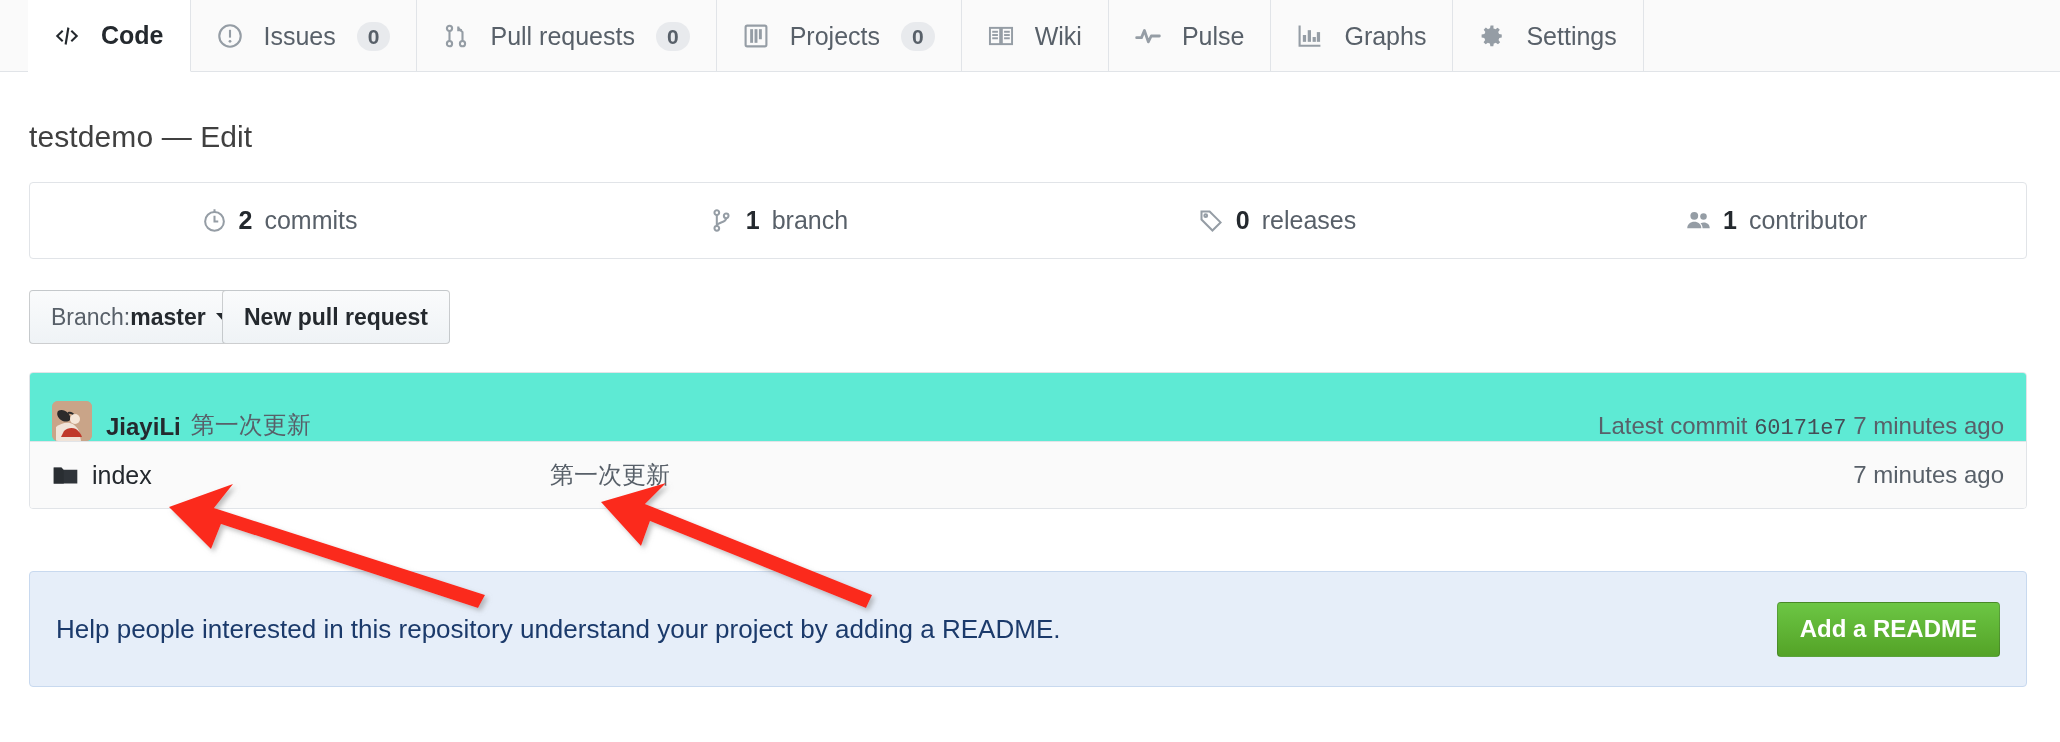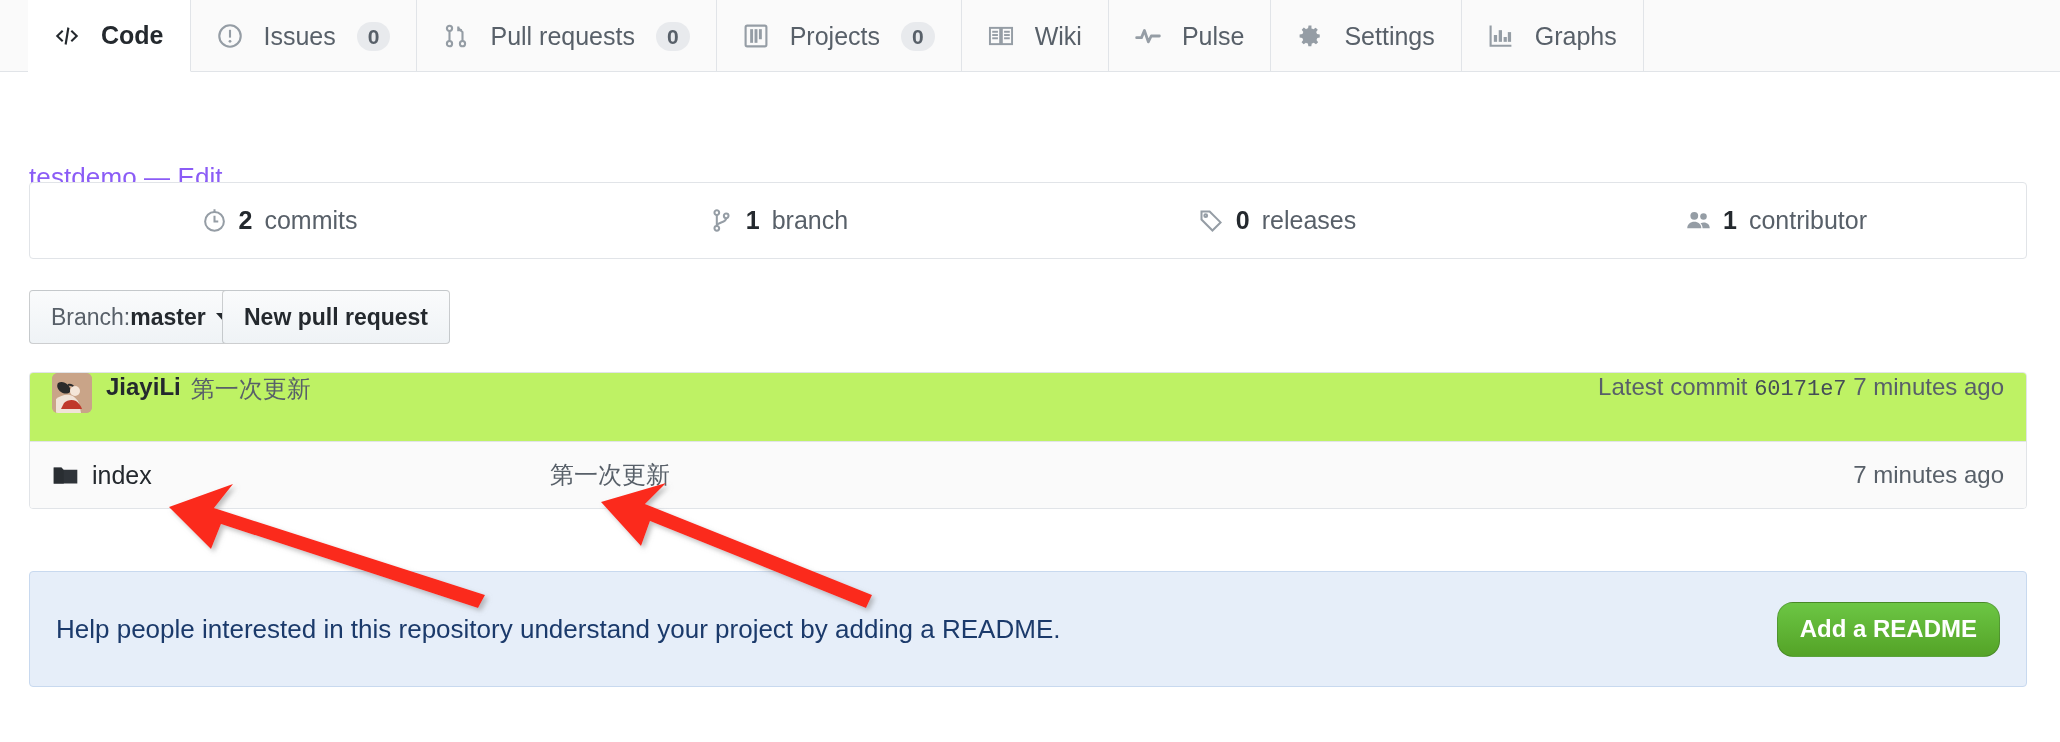--- a/index.html
+++ b/index.html
@@ -42,23 +42,22 @@
   .nav-item.active .nav-icon { color: #24292e; }
   .counter {
     background: #e8eaed; color: #586069;
     border-radius: 22px; font-size: 21px; font-weight: bold;
     padding: 4px 11px; min-width: 30px; text-align: center; line-height: 1;
   }
 
   
   .repo-title {
     position: absolute; top: 120px; left: 29px;
-    font-size: 26px; color: #8b5cf6; font-weight: normal;
+    font-size: 30px; color: #404040; font-weight: normal;
     letter-spacing: 0.1px;
-    margin-top: 42px;
   }
 
   
   .stats {
     position: absolute; top: 182px; left: 29px;
     width: 1998px; height: 77px;
     border: 1px solid #e1e4e8; border-radius: 4px;
     background: #fff;
     display: flex;
   }
@@ -102,23 +101,23 @@
     padding: 0 24px;
   }
 
   
   .filebox {
     position: absolute; top: 372px; left: 29px;
     width: 1998px; border: 1px solid #e1e4e8; border-radius: 4px;
     overflow: hidden; background: #fff;
   }
   .commit-row {
-    background: #bef264;
+    background: #5eead4;
     border-bottom: 1px solid #e1e4e8;
-    height: 69px; display: flex; align-items: flex-start;
+    height: 69px; display: flex; align-items: flex-end;
     padding: 0 22px;
   }
   .avatar {
     width: 40px; height: 40px; border-radius: 6px; flex: 0 0 40px;
     overflow: hidden; margin-right: 14px; background: #c4a68f;
   }
   .commit-author { font-size: 24px; font-weight: bold; color: #24292e; margin-right: 10px; cursor: pointer; }
   .commit-msg { font-size: 24px; color: #586069; cursor: pointer; }
   .commit-meta { margin-left: auto; font-size: 24px; color: #586069; }
   .commit-meta .sha { font-family: "Liberation Mono", "DejaVu Sans Mono", monospace; color: #444d56; font-size: 22px; }
@@ -138,21 +137,21 @@
     position: absolute; top: 571px; left: 29px;
     width: 1998px; height: 116px;
     background: #e6eef9;
     border: 1px solid #c8d9ef; border-radius: 4px;
     display: flex; align-items: center; padding: 0 26px;
   }
   .readme-text { font-size: 26px; color: #1b3a6b; }
   .btn-readme {
     margin-left: auto;
     background: linear-gradient(#6cc644, #54a327);
-    border: 1px solid rgba(27,31,35,0.2); border-radius: 16px;
+    border: 1px solid rgba(27,31,35,0.2); border-radius: 4px;
     color: #fff; font-size: 24px; font-weight: bold;
     height: 55px; padding: 0 22px;
     display: inline-flex; align-items: center; cursor: pointer;
     font-family: "Liberation Sans", sans-serif;
   }
 
   
   .arrows { position: absolute; inset: 0; pointer-events: none; }
 </style>
 </head>
@@ -232,39 +231,39 @@
       <span class="nav-icon">
         <svg width="26" height="26" viewBox="0 0 16 16" fill="none" stroke="currentColor" stroke-width="1.7" stroke-linejoin="round" stroke-linecap="round">
             <polyline points="1,9 4,9 5.8,4.6 8.2,11.6 10,8 15,8"></polyline>
           </svg>
       </span>
       <span>Pulse</span>
     </div>
 
     <div class="nav-item">
       <span class="nav-icon">
-        <svg width="26" height="26" viewBox="0 0 16 16" fill="currentColor">
-            <path d="M8 5.2A2.8 2.8 0 108 10.8 2.8 2.8 0 008 5.2zm0 4.2A1.4 1.4 0 118 6.6a1.4 1.4 0 010 2.8z"></path>
-            <path d="M14 8.9V7.1l-1.7-.3a4.6 4.6 0 00-.5-1.2l1-1.4-1.3-1.3-1.4 1a4.6 4.6 0 00-1.2-.5L8.9 1.6H7.1l-.3 1.7a4.6 4.6 0 00-1.2.5l-1.4-1-1.3 1.3 1 1.4a4.6 4.6 0 00-.5 1.2L1.6 7.1v1.8l1.7.3c.1.4.3.8.5 1.2l-1 1.4 1.3 1.3 1.4-1c.4.2.8.4 1.2.5l.3 1.7h1.8l.3-1.7c.4-.1.8-.3 1.2-.5l1.4 1 1.3-1.3-1-1.4c.2-.4.4-.8.5-1.2L14 8.9z"></path>
-          </svg>
-      </span>
-      <span>Settings</span>
-    </div>
-
-    <div class="nav-item">
-      <span class="nav-icon">
         <svg width="26" height="26" viewBox="0 0 16 16" fill="none" stroke="currentColor" stroke-width="1.3">
             <polyline points="1.6,1.6 1.6,14 14.4,14"></polyline>
             <line x1="4.6" y1="11.6" x2="4.6" y2="7.4" stroke-width="2"></line>
             <line x1="7.6" y1="11.6" x2="7.6" y2="4.4" stroke-width="2"></line>
             <line x1="10.6" y1="11.6" x2="10.6" y2="8.6" stroke-width="2"></line>
             <line x1="13.2" y1="11.6" x2="13.2" y2="5.6" stroke-width="2"></line>
           </svg>
       </span>
       <span>Graphs</span>
+    </div>
+
+    <div class="nav-item">
+      <span class="nav-icon">
+        <svg width="26" height="26" viewBox="0 0 16 16" fill="currentColor">
+            <path d="M8 5.2A2.8 2.8 0 108 10.8 2.8 2.8 0 008 5.2zm0 4.2A1.4 1.4 0 118 6.6a1.4 1.4 0 010 2.8z"></path>
+            <path d="M14 8.9V7.1l-1.7-.3a4.6 4.6 0 00-.5-1.2l1-1.4-1.3-1.3-1.4 1a4.6 4.6 0 00-1.2-.5L8.9 1.6H7.1l-.3 1.7a4.6 4.6 0 00-1.2.5l-1.4-1-1.3 1.3 1 1.4a4.6 4.6 0 00-.5 1.2L1.6 7.1v1.8l1.7.3c.1.4.3.8.5 1.2l-1 1.4 1.3 1.3 1.4-1c.4.2.8.4 1.2.5l.3 1.7h1.8l.3-1.7c.4-.1.8-.3 1.2-.5l1.4 1 1.3-1.3-1-1.4c.2-.4.4-.8.5-1.2L14 8.9z"></path>
+          </svg>
+      </span>
+      <span>Settings</span>
     </div>
   </nav>
 
   <div class="repo-title">testdemo — Edit</div>
 
   <div class="stats">
     <div class="stat">
       <span class="s-icon">
         <svg width="25" height="25" viewBox="0 0 16 16" fill="none" stroke="currentColor" stroke-width="1.3">
             <circle cx="8" cy="8.6" r="6"></circle>

